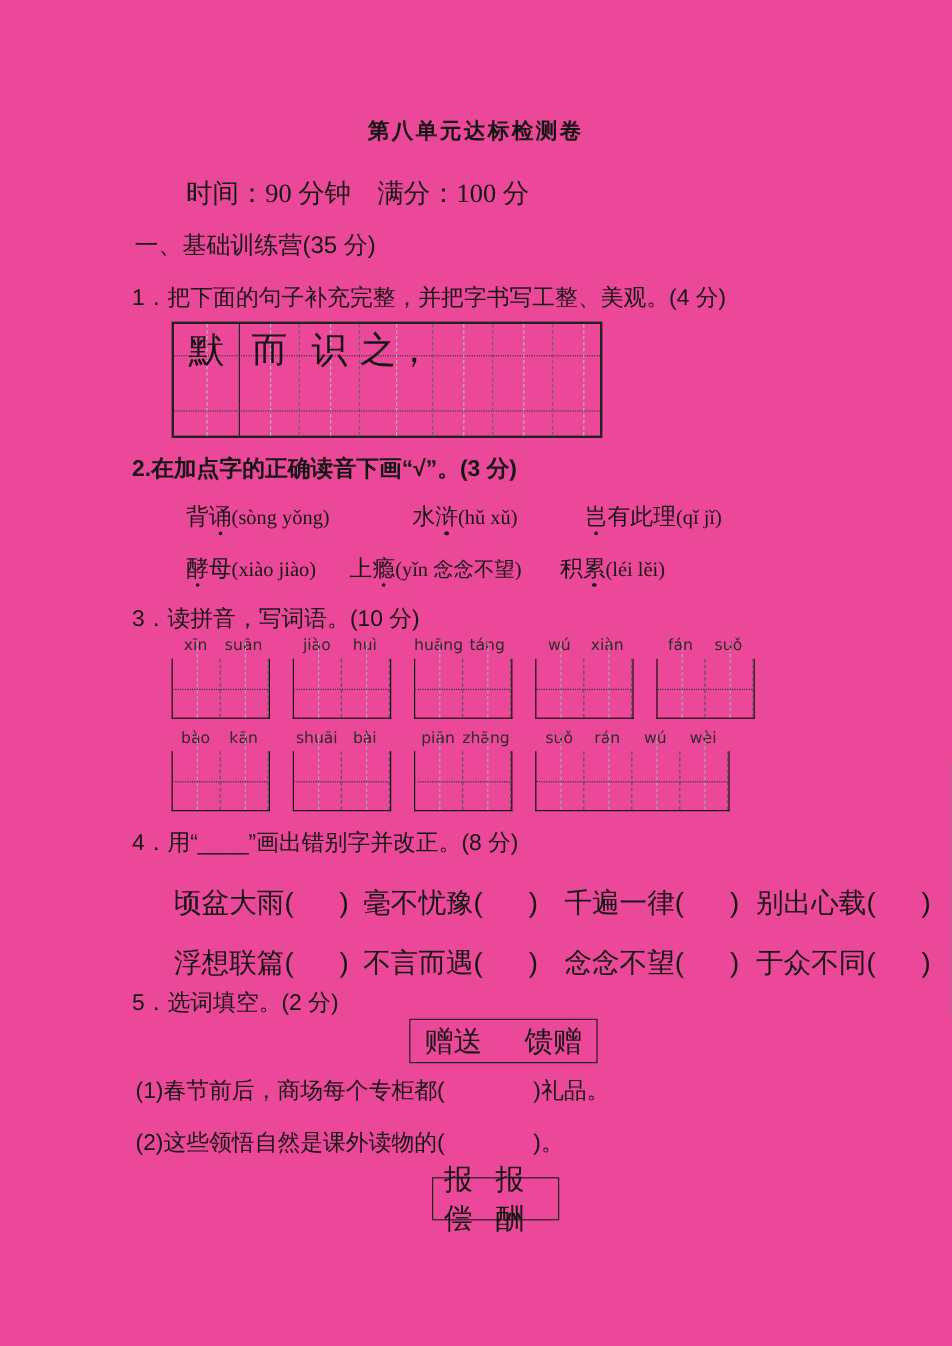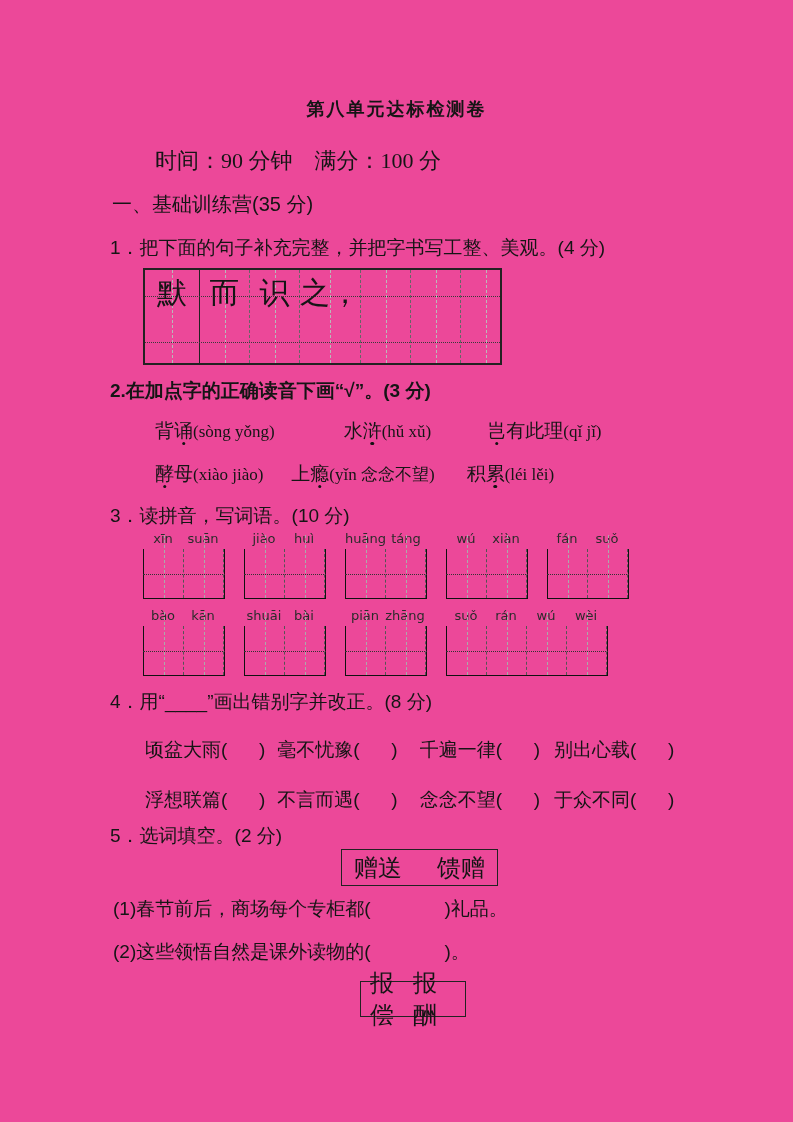--- a/index.html
+++ b/index.html
@@ -82,21 +82,21 @@
   }
   .py-mid { position:absolute; left:-1px; right:-1px; top:50%; border-top:1.5px dotted #333; z-index:1; }
   .py-cell { position:relative; flex:0 0 40px; border-right:1px dashed #555; }
   .py-cell:last-child { border-right:none; }
   .py-cell::before {
     content:""; position:absolute; top:-14px; bottom:0; left:50%;
     border-left:1px dashed #aaa;
   }
 
   
-  .q4-row { display:flex; font-size:19px; white-space:pre; }
+  .q4-row { display:flex; font-size:23px; white-space:pre; }
   .q4-r1 { left:145px; top:737px; }
   .q4-r2 { left:145px; top:787px; }
   .q4-row .q4-item:nth-child(2) { margin-left:12px; }
   .q4-row .q4-item:nth-child(3) { margin-left:22px; }
   .q4-row .q4-item:nth-child(4) { margin-left:14px; }
 
   
   .word-box {
     border:1.5px solid #222; display:flex; align-items:center;
     font-family:"Liberation Serif", serif; font-size:24px;

